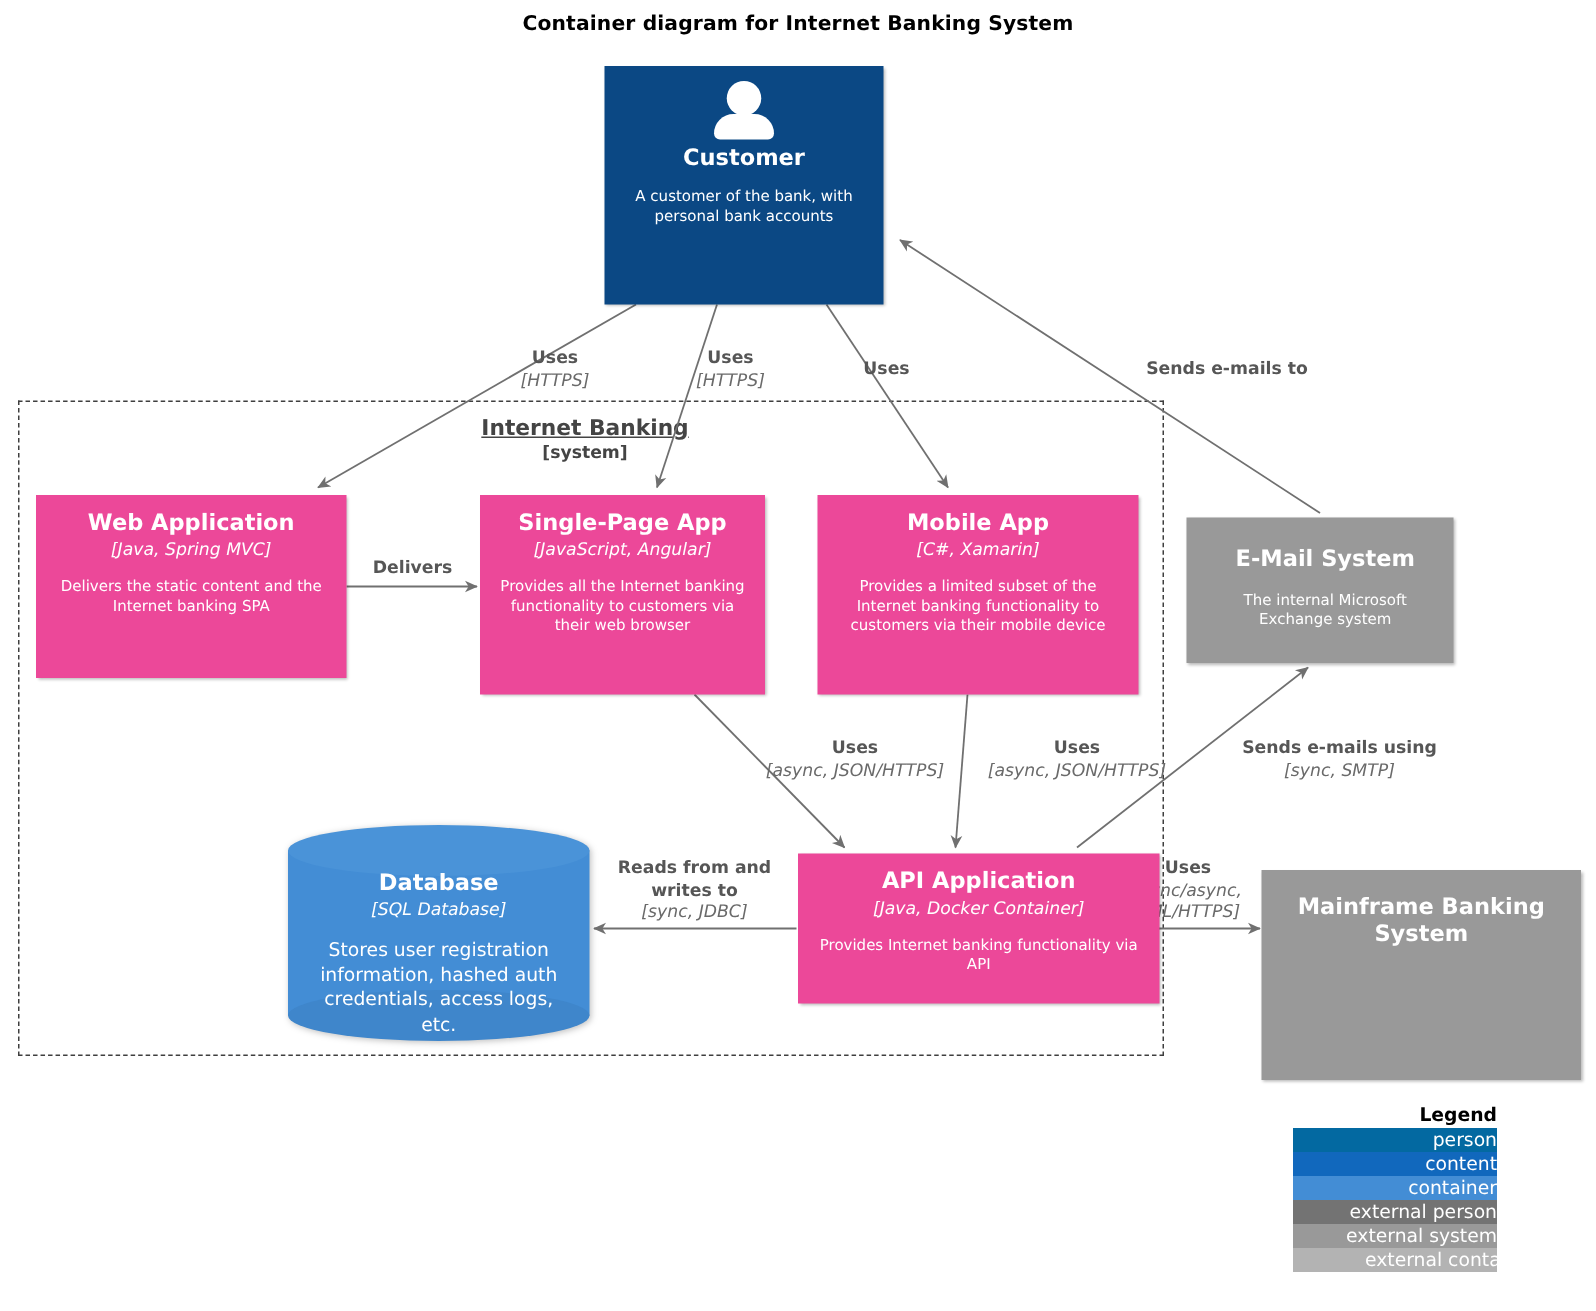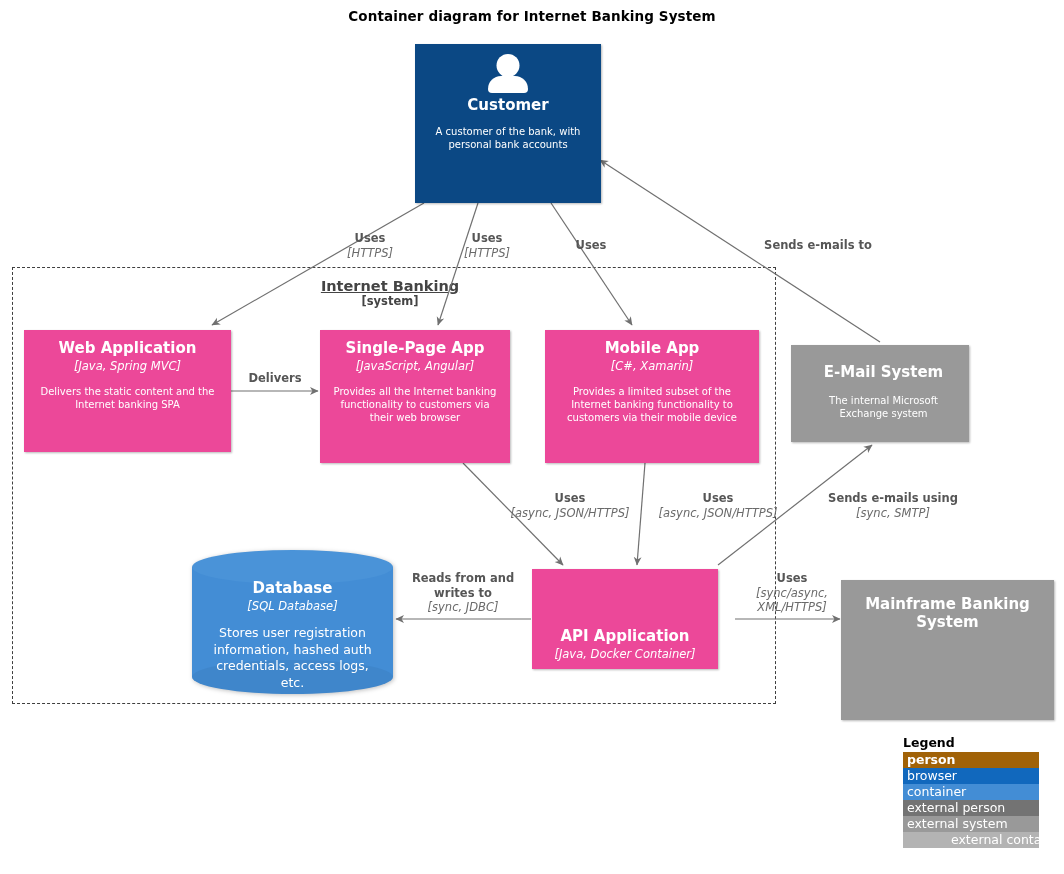--- a/index.html
+++ b/index.html
@@ -174,21 +174,21 @@
   <div class="edge-label" style="left:398px;top:571px;width:130px;white-space:normal;">
     <div class="e-text">Reads from and writes to</div>
     <div class="e-tech">[sync, JDBC]</div>
   </div>
 
   <div class="edge-label" style="left:744px;top:571px;width:96px;white-space:normal;">
     <div class="e-text">Uses</div>
     <div class="e-tech">[sync/async, XML/HTTPS]</div>
   </div>
 
-  <div class="node person" style="left:415px;top:44px;width:186px;height:159px;">
+  <div class="node person" style="left:403px;top:44px;width:186px;height:159px;">
     <div class="person-icon">
       <div class="head"></div>
       <div class="body"></div>
     </div>
     <div class="n-name">Customer</div>
     <div class="n-desc" style="margin-top:10px;">A customer of the bank, with personal bank accounts</div>
   </div>
 
   <div class="node container" style="left:24px;top:330px;width:207px;height:122px;">
     <div class="n-name">Web Application</div>
@@ -217,34 +217,35 @@
     <div class="cyl-body"></div>
     <div class="cyl-bottom"></div>
     <div class="cyl-top"></div>
     <div class="db-text">
       <div class="n-name">Database</div>
       <div class="n-tech">[SQL Database]</div>
       <div class="n-desc">Stores user registration information, hashed auth credentials, access logs, etc.</div>
     </div>
   </div>
 
-  <div class="node container" style="left:532px;top:569px;width:186px;height:100px;justify-content:flex-end;">
+  <div class="node container" style="left:532px;top:569px;width:241px;height:100px;">
     <div class="n-name">API Application</div>
     <div class="n-tech">[Java, Docker Container]</div>
+    <div class="n-desc">Provides Internet banking functionality via API</div>
   </div>
 
   <div class="node ext-system" style="left:841px;top:552px;width:213px;height:140px;margin-top:28px;">
     <div class="n-name" style="margin-top:6px;">Mainframe Banking System</div>
   </div>
 
-  <div class="legend" style="left:903px;top:735px;">
+  <div class="legend" style="left:862px;top:735px;text-align:right;">
     <div class="legend-title">Legend</div>
     <div>
-      <div class="legend-row" style="background-color: #a16207; font-weight: bold;">person</div>
-      <div class="legend-row" style="background-color: rgb(17, 104, 189);">browser</div>
+      <div class="legend-row" style="background-color: #0369a1;">person</div>
+      <div class="legend-row" style="background-color: rgb(17, 104, 189);">content</div>
       <div class="legend-row" style="background-color: rgb(67, 141, 213);">container</div>
       <div class="legend-row" style="background-color: #737373;">external person</div>
       <div class="legend-row" style="background-color: rgb(153, 153, 153);">external system</div>
       <div class="legend-row" style="background-color: rgb(179, 179, 179); padding-left: 48px;">external container</div>
     </div>
   </div>
 
 </div>
 
 </body></html>

